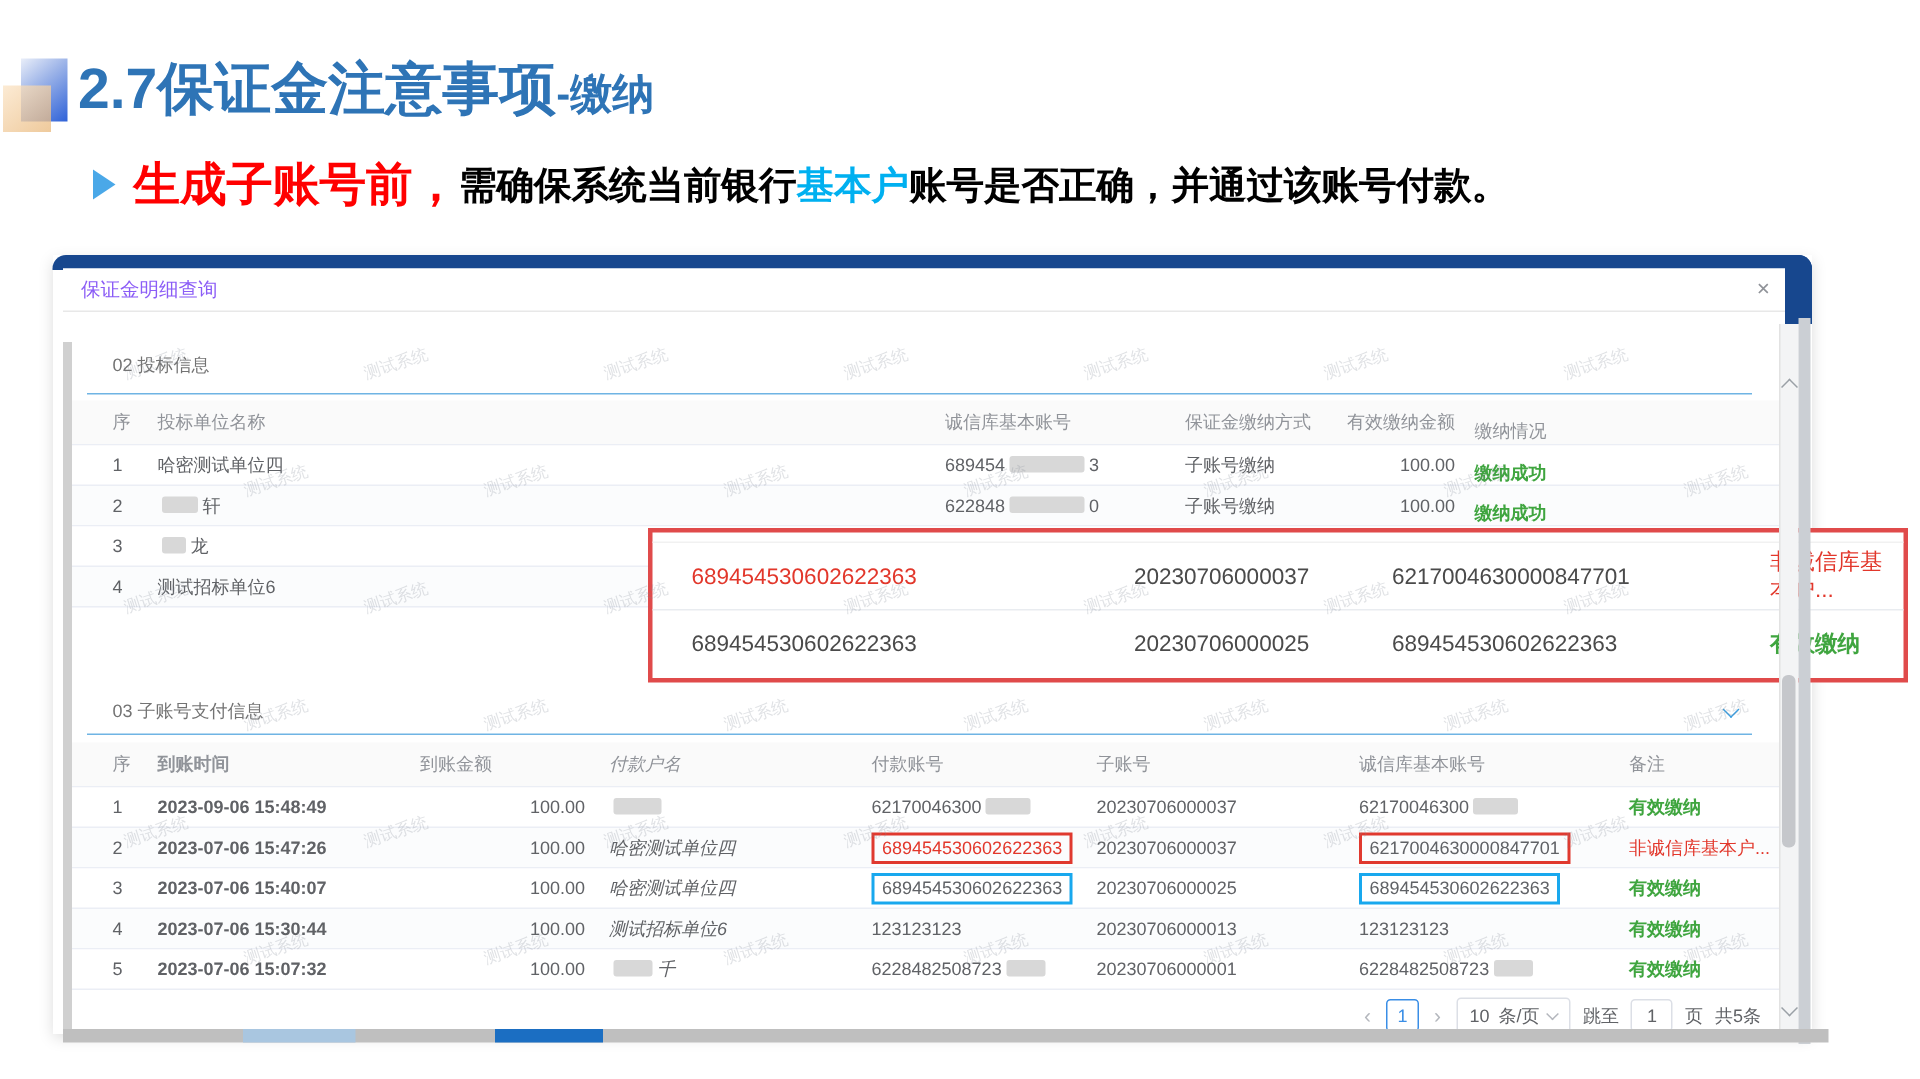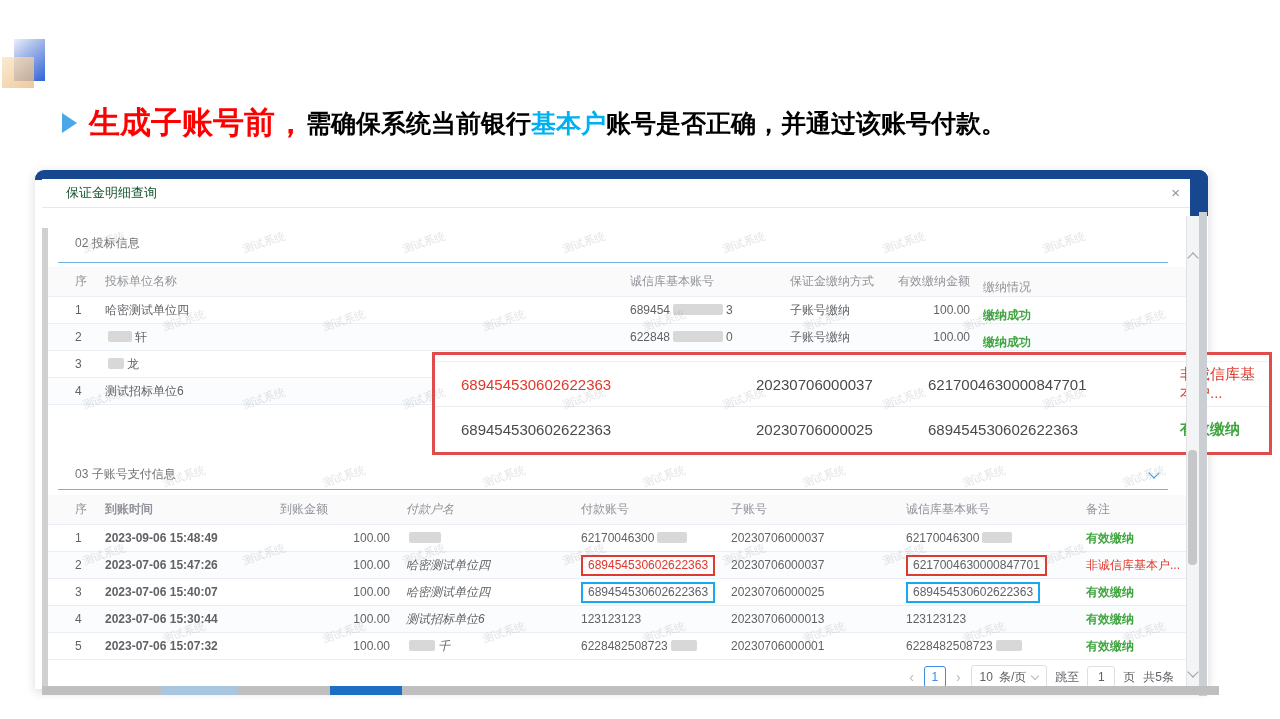--- a/index.html
+++ b/index.html
@@ -28,21 +28,21 @@
   .window{position:absolute;left:35px;top:170px;width:1173px;height:519px;
     box-shadow:0 3px 10px rgba(0,0,0,.15);}
   .win-top{position:absolute;left:0;top:0;width:100%;height:10px;background:#17478e;border-radius:9px 9px 0 0;}
   .win-top-right{position:absolute;left:1151px;top:0;width:22px;height:46px;background:#17478e;border-radius:0 9px 0 0;}
   .win-left-strip{position:absolute;left:7px;top:58px;width:6px;height:461px;background:#d0d0d0;z-index:6;}
 
   .modal{position:absolute;left:7px;top:9px;width:1148px;height:509px;background:#fff;}
 
   .modal-header{position:absolute;left:0;top:0;width:100%;height:29px;border-bottom:1px solid #e8e8e8;
     display:flex;align-items:center;box-sizing:border-box;background:#fff;z-index:3;}
-  .modal-title{margin-left:24px;font-size:13px;color:#14532d;}
+  .modal-title{margin-left:12px;font-size:13px;color:#8b5cf6;}
   .modal-close{position:absolute;right:10px;top:5px;font-size:15px;color:#909399;cursor:pointer;}
 
   .toolbar{position:absolute;left:0;top:29px;width:100%;height:36px;background:#fff;z-index:2;
     display:flex;align-items:center;gap:10px;padding-left:16px;box-sizing:border-box;}
   .tb-btn{border:1px solid #d6d9e0;border-radius:3px;background:#fff;font-size:12px;color:#555;
     padding:6px 11px;line-height:1;cursor:pointer;white-space:nowrap;}
 
   .sec-label{position:absolute;left:33px;font-size:12px;color:#737373;z-index:1;white-space:nowrap;}
   .sec02{top:56px;}
   .sec03{top:287px;}
@@ -123,20 +123,21 @@
   .wm{position:absolute;transform:rotate(-18deg);color:rgba(130,140,150,.25);font-size:11px;white-space:nowrap;}
 </style>
 </head>
 <body>
 
 <div class="slide">
 
   <div class="deco-blue"></div>
   <div class="deco-orange"></div>
 
+  <div class="page-title"><span>2.7保证金注意事项</span><span class="title-suffix">-缴纳</span></div>
 
   <div class="bullet-line">
     <span class="bullet-triangle"></span>
     <span class="b-red">生成子账号前，</span>
     <span class="b-black">需确保系统当前银行</span>
     <span class="b-cyan">基本户</span>
     <span class="b-black">账号是否正确，并通过该账号付款。</span>
   </div>
 
   <div class="window">

